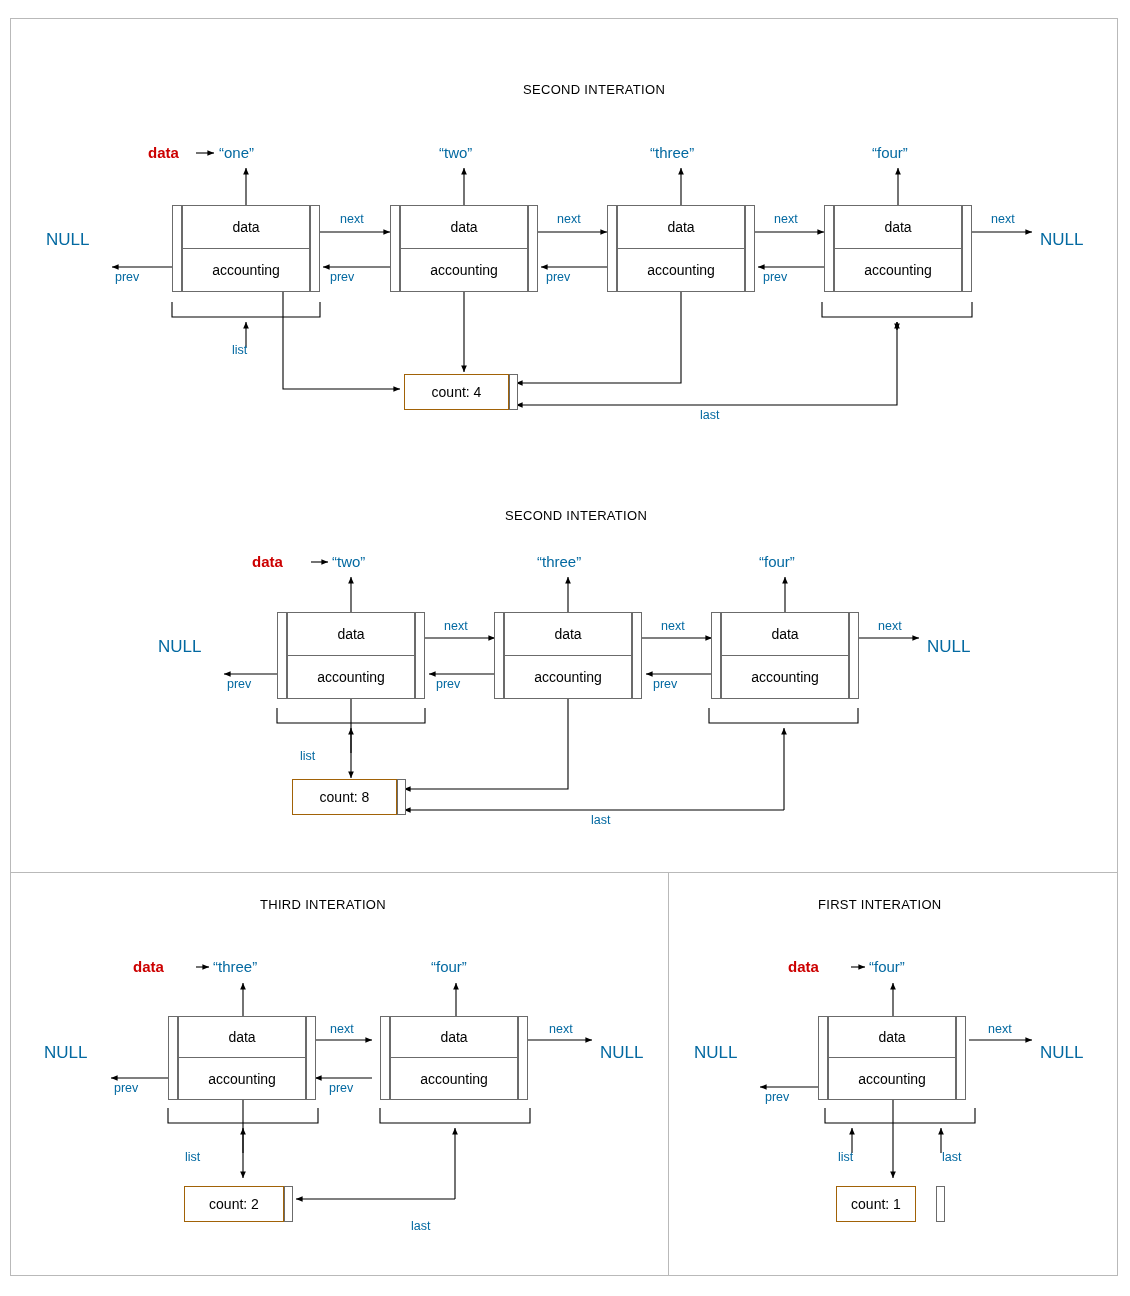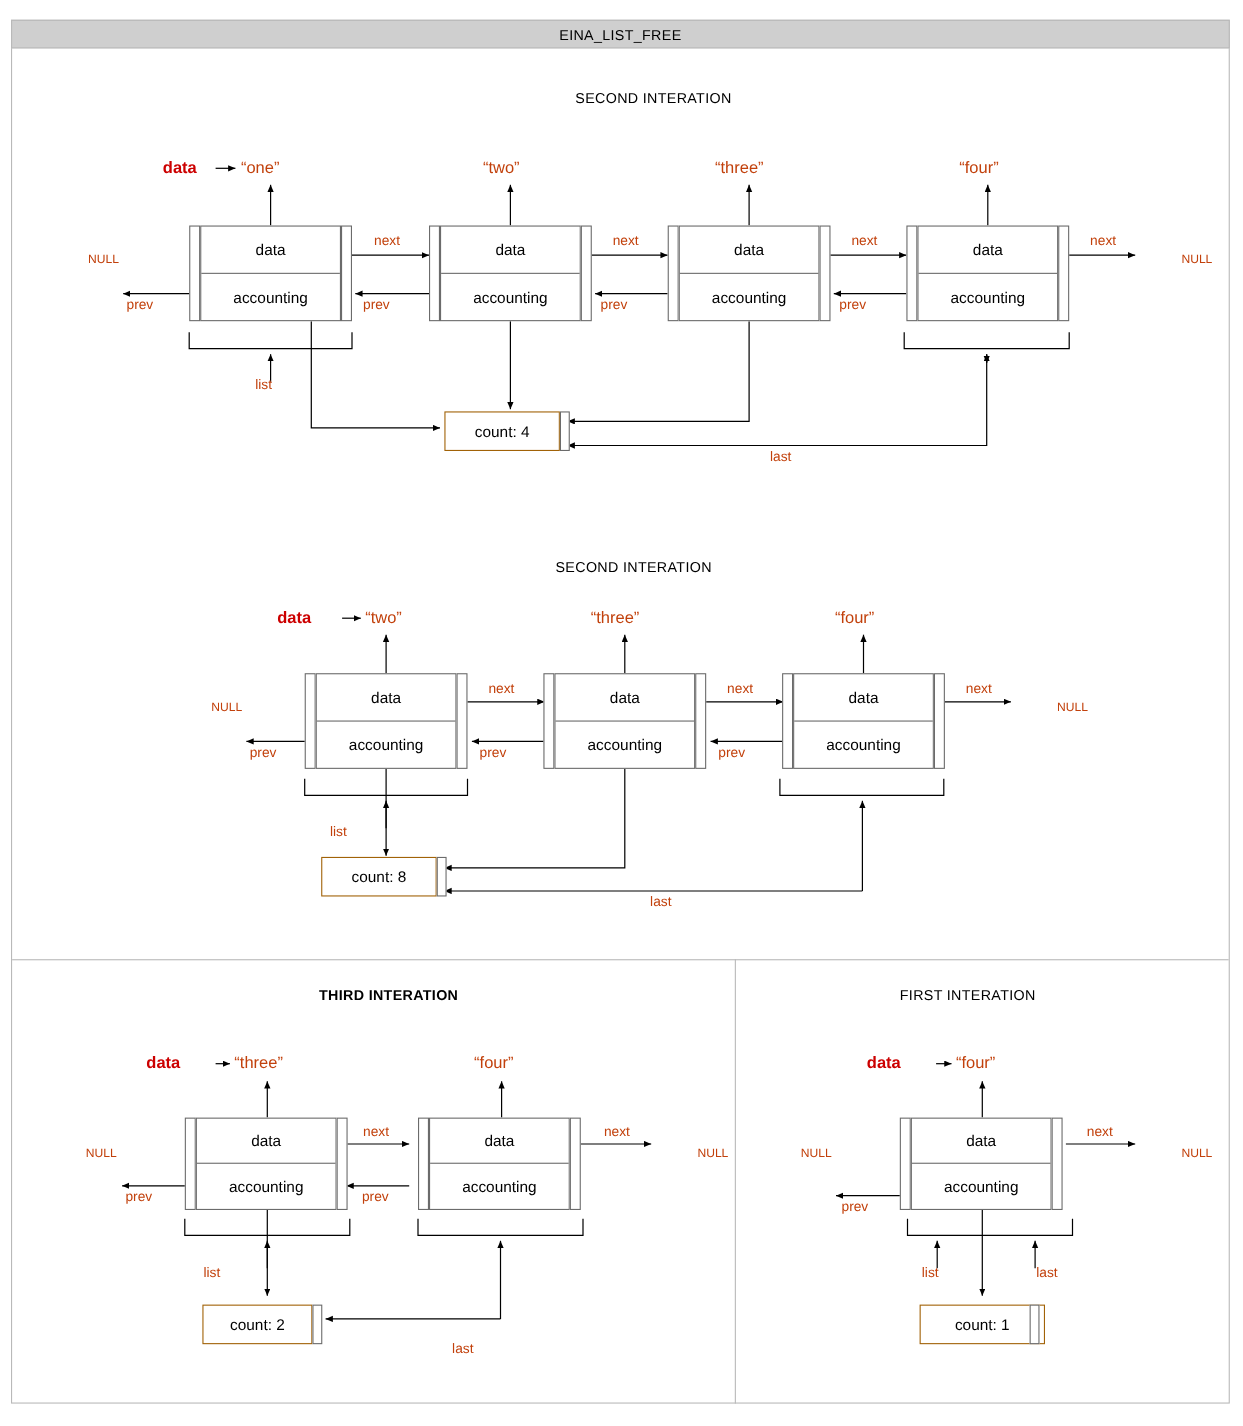--- a/index.html
+++ b/index.html
@@ -94,25 +94,24 @@
     display: flex;
     align-items: center;
     justify-content: center;
     font-size: 14px;
   }
 
   .lbl {
     position: absolute;
     font-size: 12.5px;
     white-space: nowrap;
-    color: #c2410c;
+    color: #0369a1;
   }
   .lbl.big {
-    font-size: 11px;
-    margin-left: 34px;
+    font-size: 17px;
   }
   .lbl.data-red {
     color: #cc0000;
     font-weight: bold;
     font-size: 15px;
   }
   .lbl.quote {
     font-size: 15px;
   }
   svg.overlay {
@@ -123,21 +122,20 @@
     height: 1296px;
     pointer-events: none;
   }
 </style>
 </head>
 <body>
 
 <div id="page">
 
   <div class="frame"></div>
-  <div class="titlebar">EINA_LIST_FREE</div>
 
   <svg class="overlay" viewBox="0 0 1130 1296">
     <defs>
       <marker id="ah" markerWidth="8" markerHeight="8" refX="7" refY="3" orient="auto">
         <path d="M0,0 L7,3 L0,6 z" fill="#000"></path>
       </marker>
       <marker id="ahs" markerWidth="7" markerHeight="7" refX="6" refY="2.6" orient="auto">
         <path d="M0,0 L6,2.6 L0,5.2 z" fill="#000"></path>
       </marker>
     </defs>
@@ -326,21 +324,21 @@
 
   <div class="lbl" style="left:300px; top:749px;">list</div>
   <div class="lbl" style="left:591px; top:813px;">last</div>
 
   <div class="countbox" style="left:292px; top:779px; width:105px; height:36px;">count: 8</div>
   <div class="stub" style="left:397px; top:779px; width:9px; height:36px;"></div>
 
   <div class="divider-h" style="left:11px; top:872px; width:1106px;"></div>
   <div class="divider-v" style="left:668px; top:872px; height:404px;"></div>
 
-  <div class="section-title" style="left:290px; top:897px;font-weight:bold;">THIRD INTERATION</div>
+  <div class="section-title" style="left:260px; top:897px;">THIRD INTERATION</div>
 
   <div class="lbl data-red" style="left:133px; top:958px;">data</div>
   <div class="lbl quote" style="left:213px; top:958px;">“three”</div>
   <div class="lbl quote" style="left:431px; top:958px;">“four”</div>
 
   <div class="lbl big" style="left:44px; top:1043px;">NULL</div>
   <div class="lbl big" style="left:600px; top:1043px;">NULL</div>
 
   <div class="stub" style="left:168px; top:1016px; width:10px; height:84px;"></div>
   <div class="node" style="left:178px; top:1016px; width:128px; height:84px;">
@@ -382,16 +380,16 @@
     <div class="cell">accounting</div>
   </div>
   <div class="stub" style="left:956px; top:1016px; width:10px; height:84px;"></div>
 
   <div class="lbl" style="left:988px; top:1022px;">next</div>
   <div class="lbl" style="left:765px; top:1090px;">prev</div>
 
   <div class="lbl" style="left:838px; top:1150px;">list</div>
   <div class="lbl" style="left:942px; top:1150px;">last</div>
 
-  <div class="countbox" style="left:836px; top:1186px; width:114px; height:36px;">count: 1</div>
+  <div class="countbox" style="left:836px; top:1186px; width:80px; height:36px;">count: 1</div>
   <div class="stub" style="left:936px; top:1186px; width:9px; height:36px;"></div>
 
 </div>
 
 </body></html>

